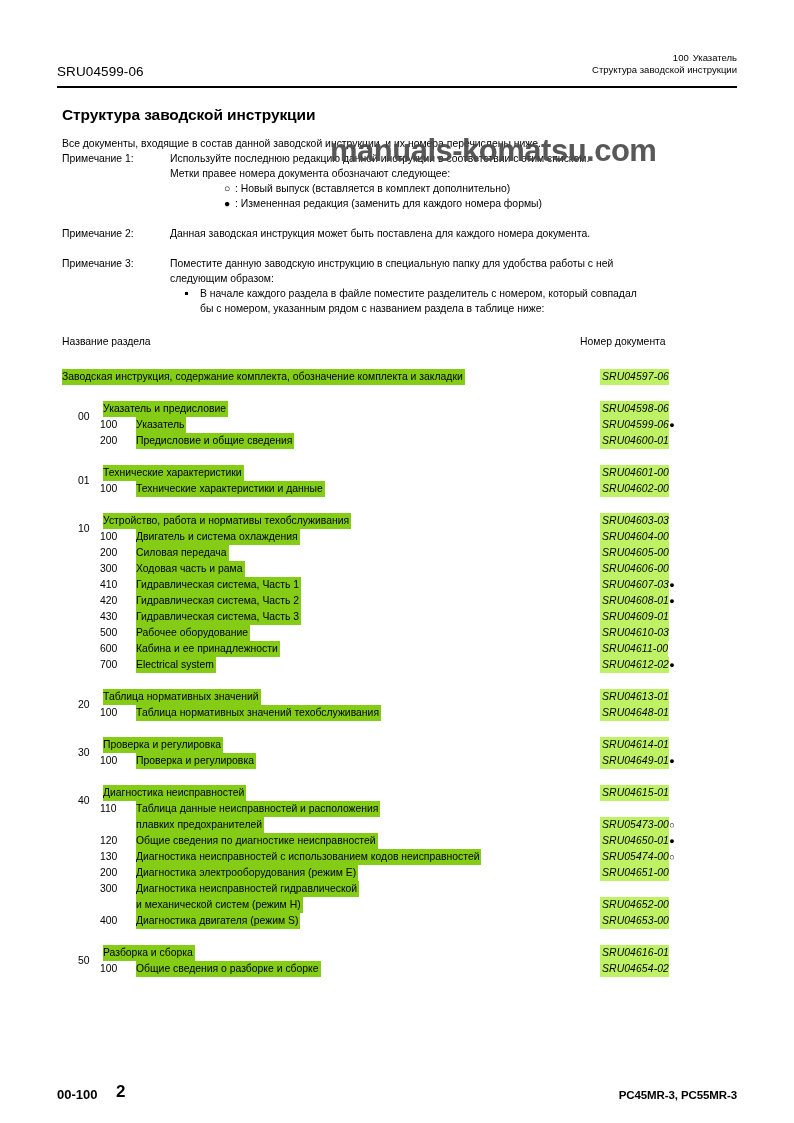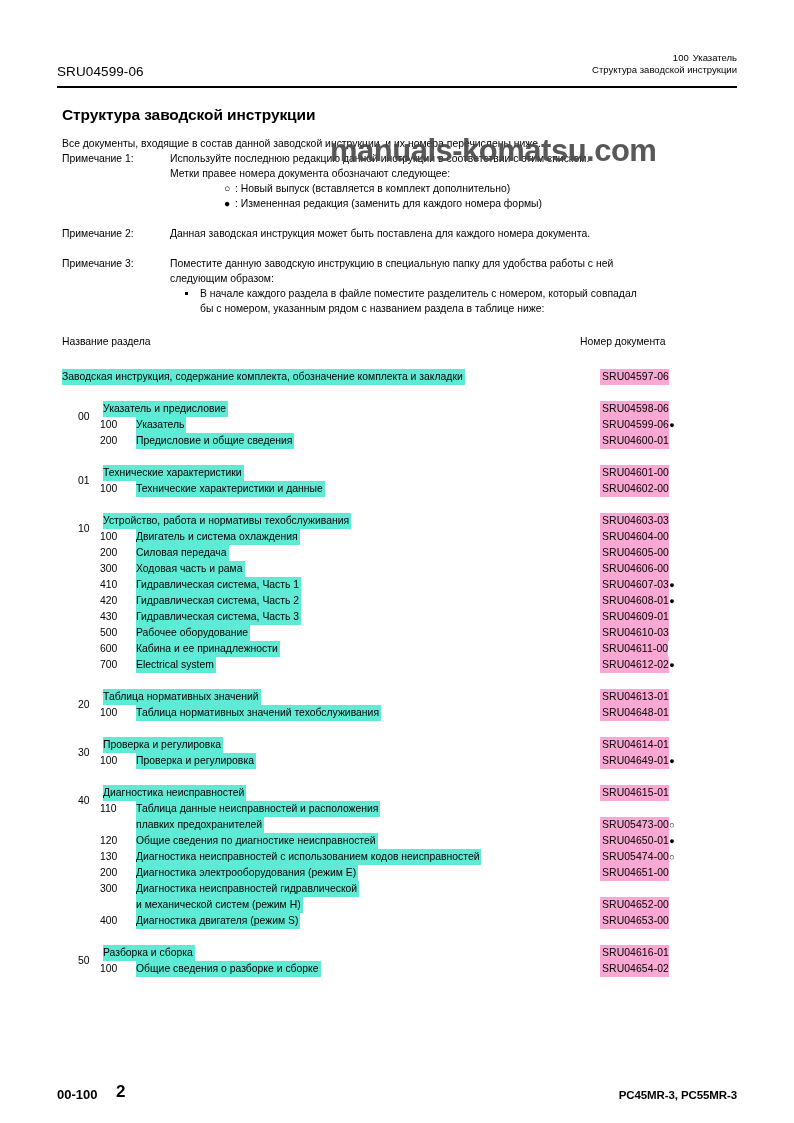--- a/index.html
+++ b/index.html
@@ -155,21 +155,21 @@
   .r-sub {
     position: absolute;
     left: 38px;
     top: 0;
     width: 34px;
   }
   .r-title {
     position: absolute;
     top: 0;
     white-space: nowrap;
-    background: #5eead4;
+    background: #84cc16;
     padding-right: 2px;
   }
   .lvl0 .r-title { left: 41px; }
   .lvl1 .r-title { left: 74px; }
   .lvl-top .r-title { left: 0px; }
 
   .r-dots {
     position: absolute;
     left: 0;
     right: 142px;
@@ -177,23 +177,24 @@
     height: 16px;
     overflow: hidden;
     z-index: -1;
     letter-spacing: 1.6px;
     color: #000;
   }
   .r-doc {
     position: absolute;
     left: 538px;
     top: 0;
-    background: #f9a8d4;
+    background: #bef264;
     padding-left: 2px;
     letter-spacing: 0.1px;
+    font-style: italic;
   }
   .r-mark {
     position: absolute;
     left: 603px;
     top: 0;
     width: 14px;
     text-align: center;
     font-size: 10.4px;
   }
   .mark-filled::before { content: "\25CF"; font-size: 9px; }

